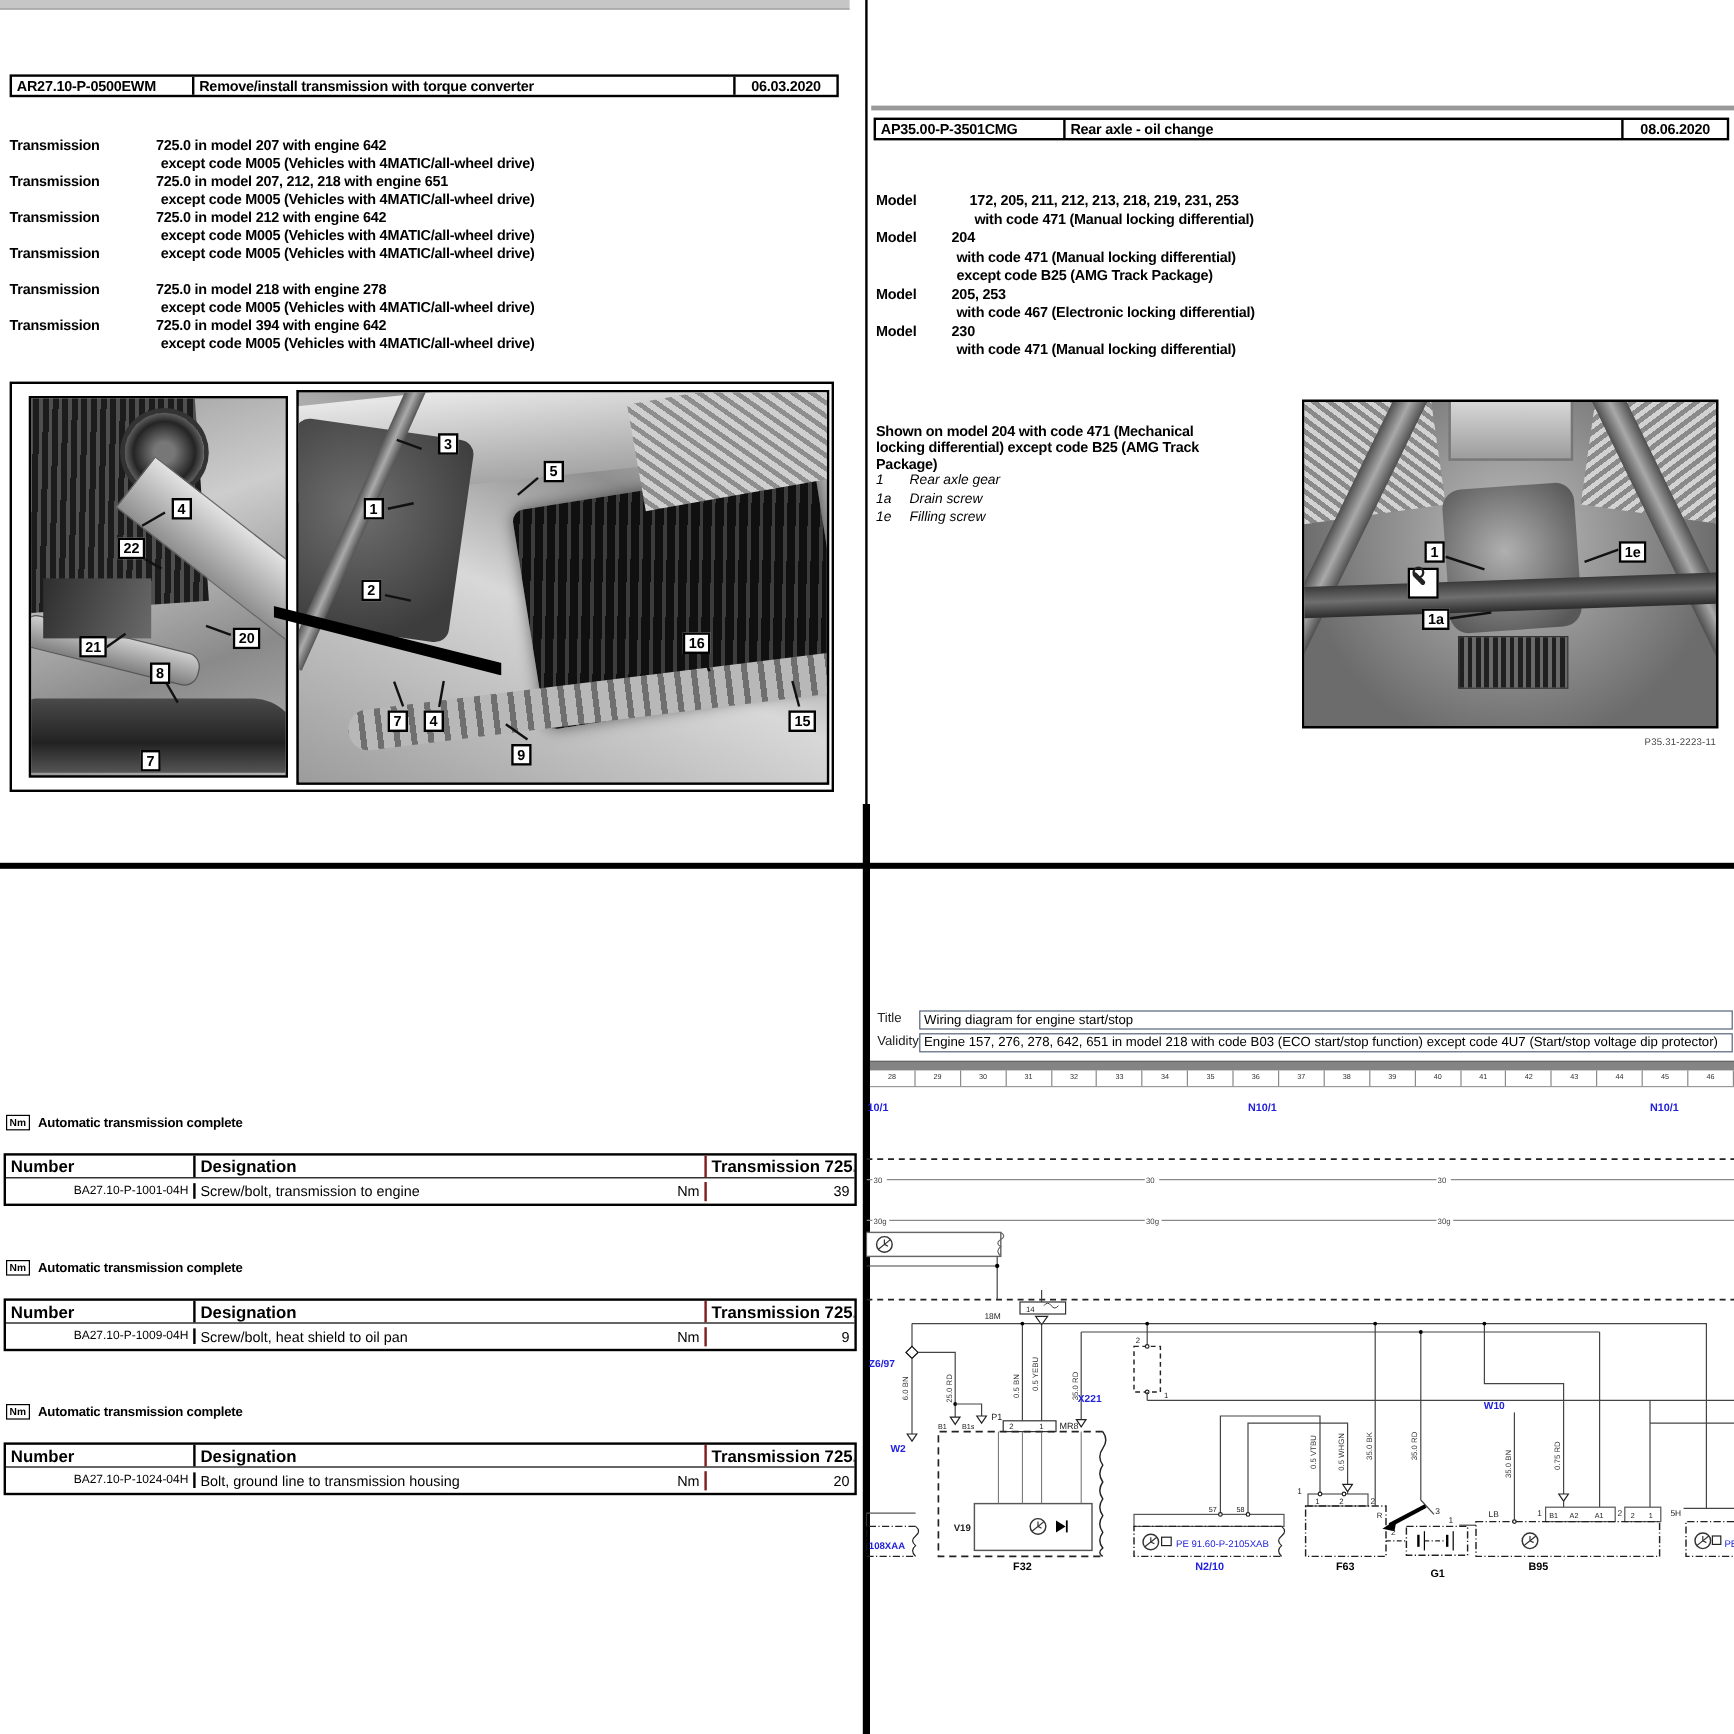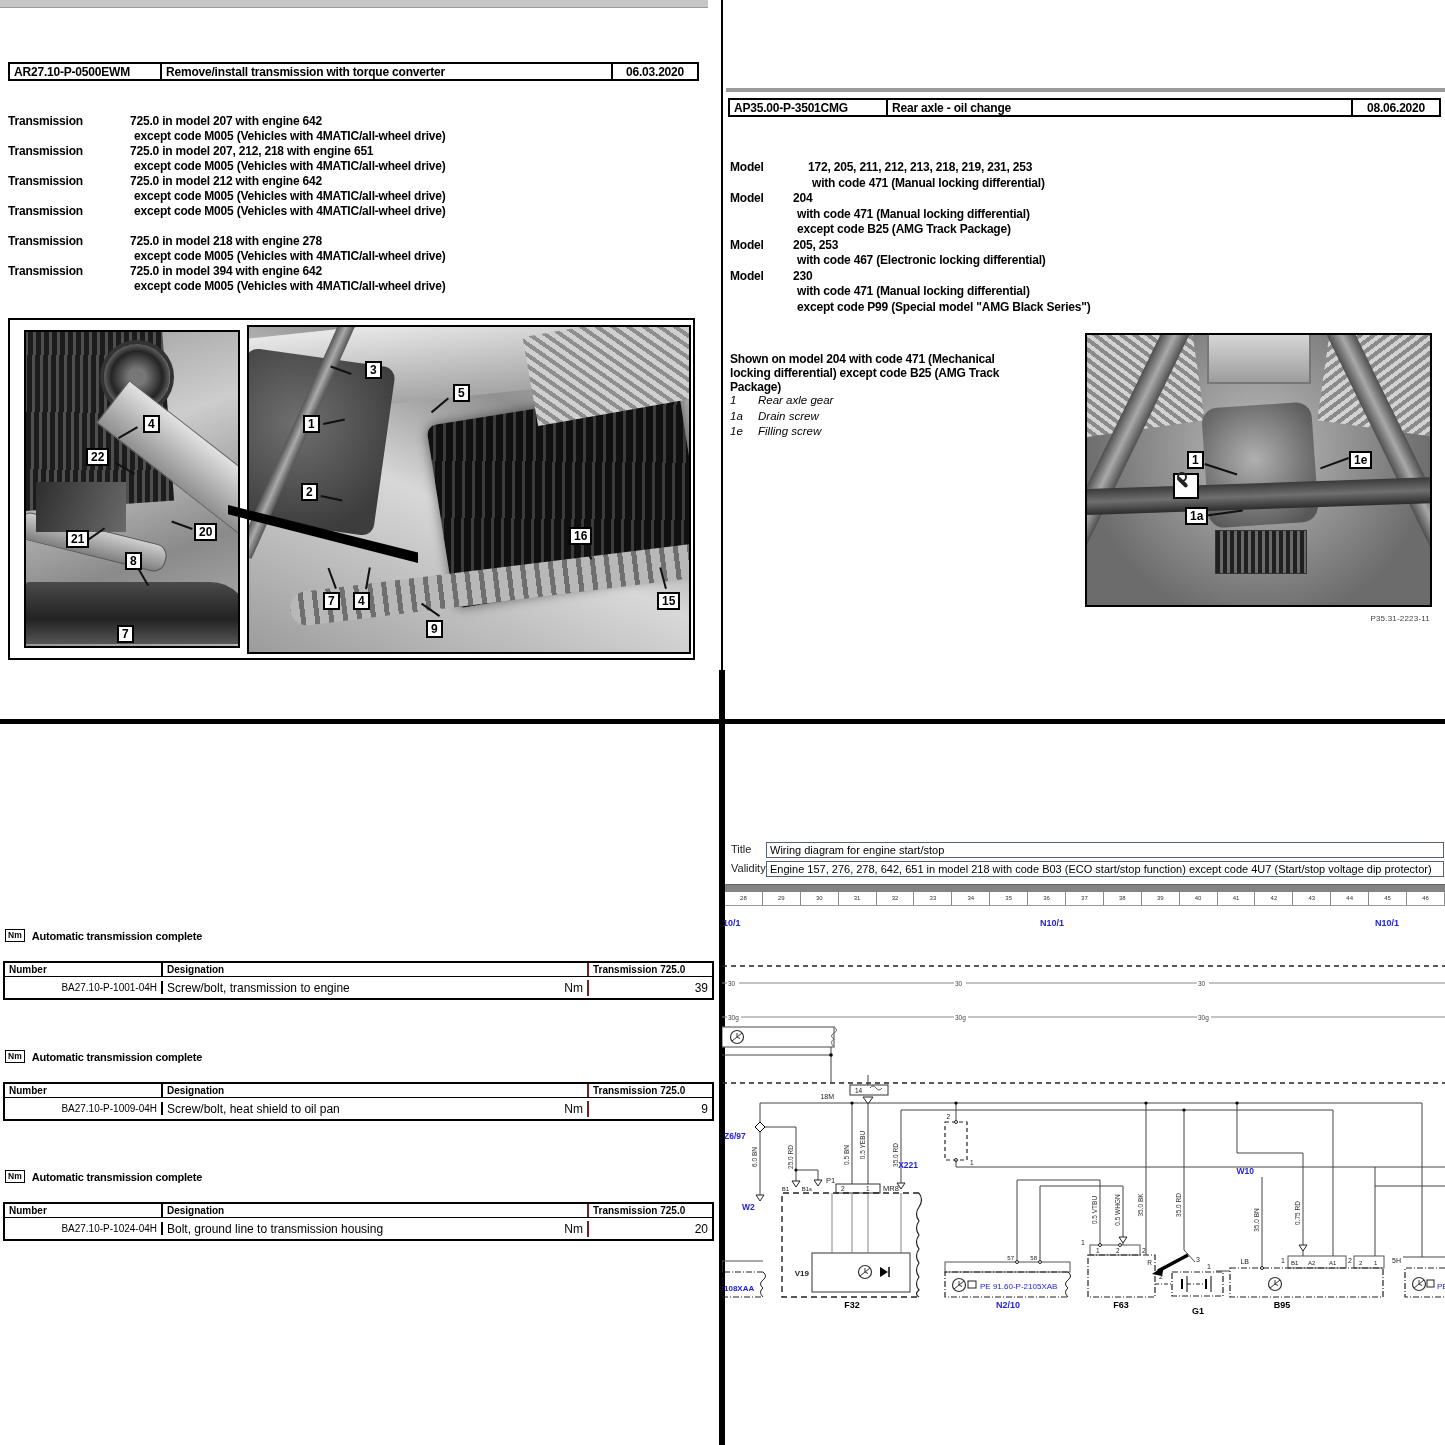--- a/index.html
+++ b/index.html
@@ -36,21 +36,21 @@
   
   .legend{font-size:11.5px;font-style:italic;line-height:15.5px;}
   .legend .k{position:absolute;left:0;font-style:italic;}
   .caption{font-size:8px;color:#444;letter-spacing:0.2px;}
   
   .nmrow{display:flex;align-items:center;gap:7px;}
   .nmbox{border:1px solid #000;font-size:8.5px;font-weight:bold;padding:0 2px;line-height:11px;background:#fff;}
   .nmtitle{font-size:11px;font-weight:bold;letter-spacing:-0.2px;}
   .ttable{border:2px solid #000;background:#fff;}
   .trow{display:flex;}
-  .trow.head{border-bottom:1px solid #000;font-weight:bold;font-size:10px;}
+  .trow.head{border-bottom:1px solid #000;font-weight:bold;font-size:14px;}
   .trow .cell{padding:1px 4px;overflow:hidden;white-space:nowrap;}
   .c-num{width:148px;border-right:2px solid #000;}
   .c-des{flex:1;border-right:2px solid #7f1d1d;display:flex;justify-content:space-between;}
   .c-val{width:115px;}
   .trow.data{font-size:12px;height:21px;align-items:center;text-align:right;}
   .trow.data .c-num{font-size:10px;}
   
   .wlabel{font-size:11px;color:#222;}
   .wfield{border:1px solid #56617a;background:#fff;font-size:11px;padding:0 3px;line-height:14px;
           white-space:nowrap;overflow:hidden;}
@@ -125,21 +125,21 @@
 
     <div class="photo" style="left:14px;top:10px;width:212px;height:314px;">
       <div class="pp" style="left:0;top:0;width:100%;height:100%;background:linear-gradient(160deg,#9a9a9a,#cdcdcd 35%,#8a8a8a 70%,#b3b3b3);"></div>
       <div class="pp" style="left:-8px;top:-6px;width:150px;height:180px;transform:rotate(-4deg);background:repeating-linear-gradient(95deg,#1c1c1c 0 5px,#4f4f4f 5px 8px);"></div>
       <div class="pp" style="left:78px;top:12px;width:66px;height:66px;border-radius:50%;background:radial-gradient(circle at 50% 50%,#777 18%,#242424 55%,#6e6e6e 75%);box-shadow:0 0 0 4px #333;"></div>
       <div class="pp" style="left:60px;top:120px;width:250px;height:52px;transform:rotate(38deg);background:linear-gradient(#e2e2e2,#8f8f8f);border:1px solid #666;"></div>
       <div class="pp" style="left:-10px;top:196px;width:150px;height:26px;transform:rotate(14deg);background:linear-gradient(#cfcfcf,#808080);border-radius:12px;border:1px solid #555;"></div>
       <div class="pp" style="left:-6px;top:250px;width:230px;height:62px;background:linear-gradient(#4a4a4a,#222 60%,#555);border-radius:10px 40px 8px 8px;"></div>
       <div class="pp" style="left:10px;top:150px;width:90px;height:50px;background:linear-gradient(110deg,#2e2e2e,#6a6a6a);"></div>
       <span class="callout" style="left:117px;top:83px;">4</span>
-      <span class="callout" style="left:60px;top:116px;">22</span>
+      <span class="callout" style="left:72px;top:116px;">22</span>
       <span class="callout" style="left:40px;top:198px;">21</span>
       <span class="callout" style="left:168px;top:191px;">20</span>
       <span class="callout" style="left:99px;top:220px;">8</span>
       <span class="callout" style="left:91px;top:293px;">7</span>
       <div class="leader" style="left:112px;top:96px;transform:rotate(150deg);"></div>
       <div class="leader" style="left:90px;top:130px;transform:rotate(30deg);"></div>
       <div class="leader" style="left:60px;top:208px;transform:rotate(-35deg);"></div>
       <div class="leader" style="left:166px;top:198px;transform:rotate(200deg);"></div>
       <div class="leader" style="left:112px;top:234px;transform:rotate(60deg);"></div>
     </div>
@@ -202,21 +202,20 @@
       <div class="specval" style="margin-left:63px;">
         <div>205, 253</div>
         <div class="ind">with code 467 (Electronic locking differential)</div>
       </div>
     </div>
     <div class="specrow" style="min-height:46.5px;">
       <span class="speclab">Model</span>
       <div class="specval" style="margin-left:63px;">
         <div>230</div>
         <div class="ind">with code 471 (Manual locking differential)</div>
-        <div class="ind">except code P99 (Special model "AMG Black Series")</div>
       </div>
     </div>
   </div>
 
   <div class="abs doc" style="left:730px;top:352px;width:300px;white-space:normal;line-height:14px;">Shown on model 204 with code 471 (Mechanical locking differential) except code B25 (AMG Track Package)</div>
 
   <div class="abs legend" style="left:730px;top:393px;width:300px;">
     <div class="specrow">
       <span class="k">1</span>
       <span style="margin-left:28px;">Rear axle gear</span>

